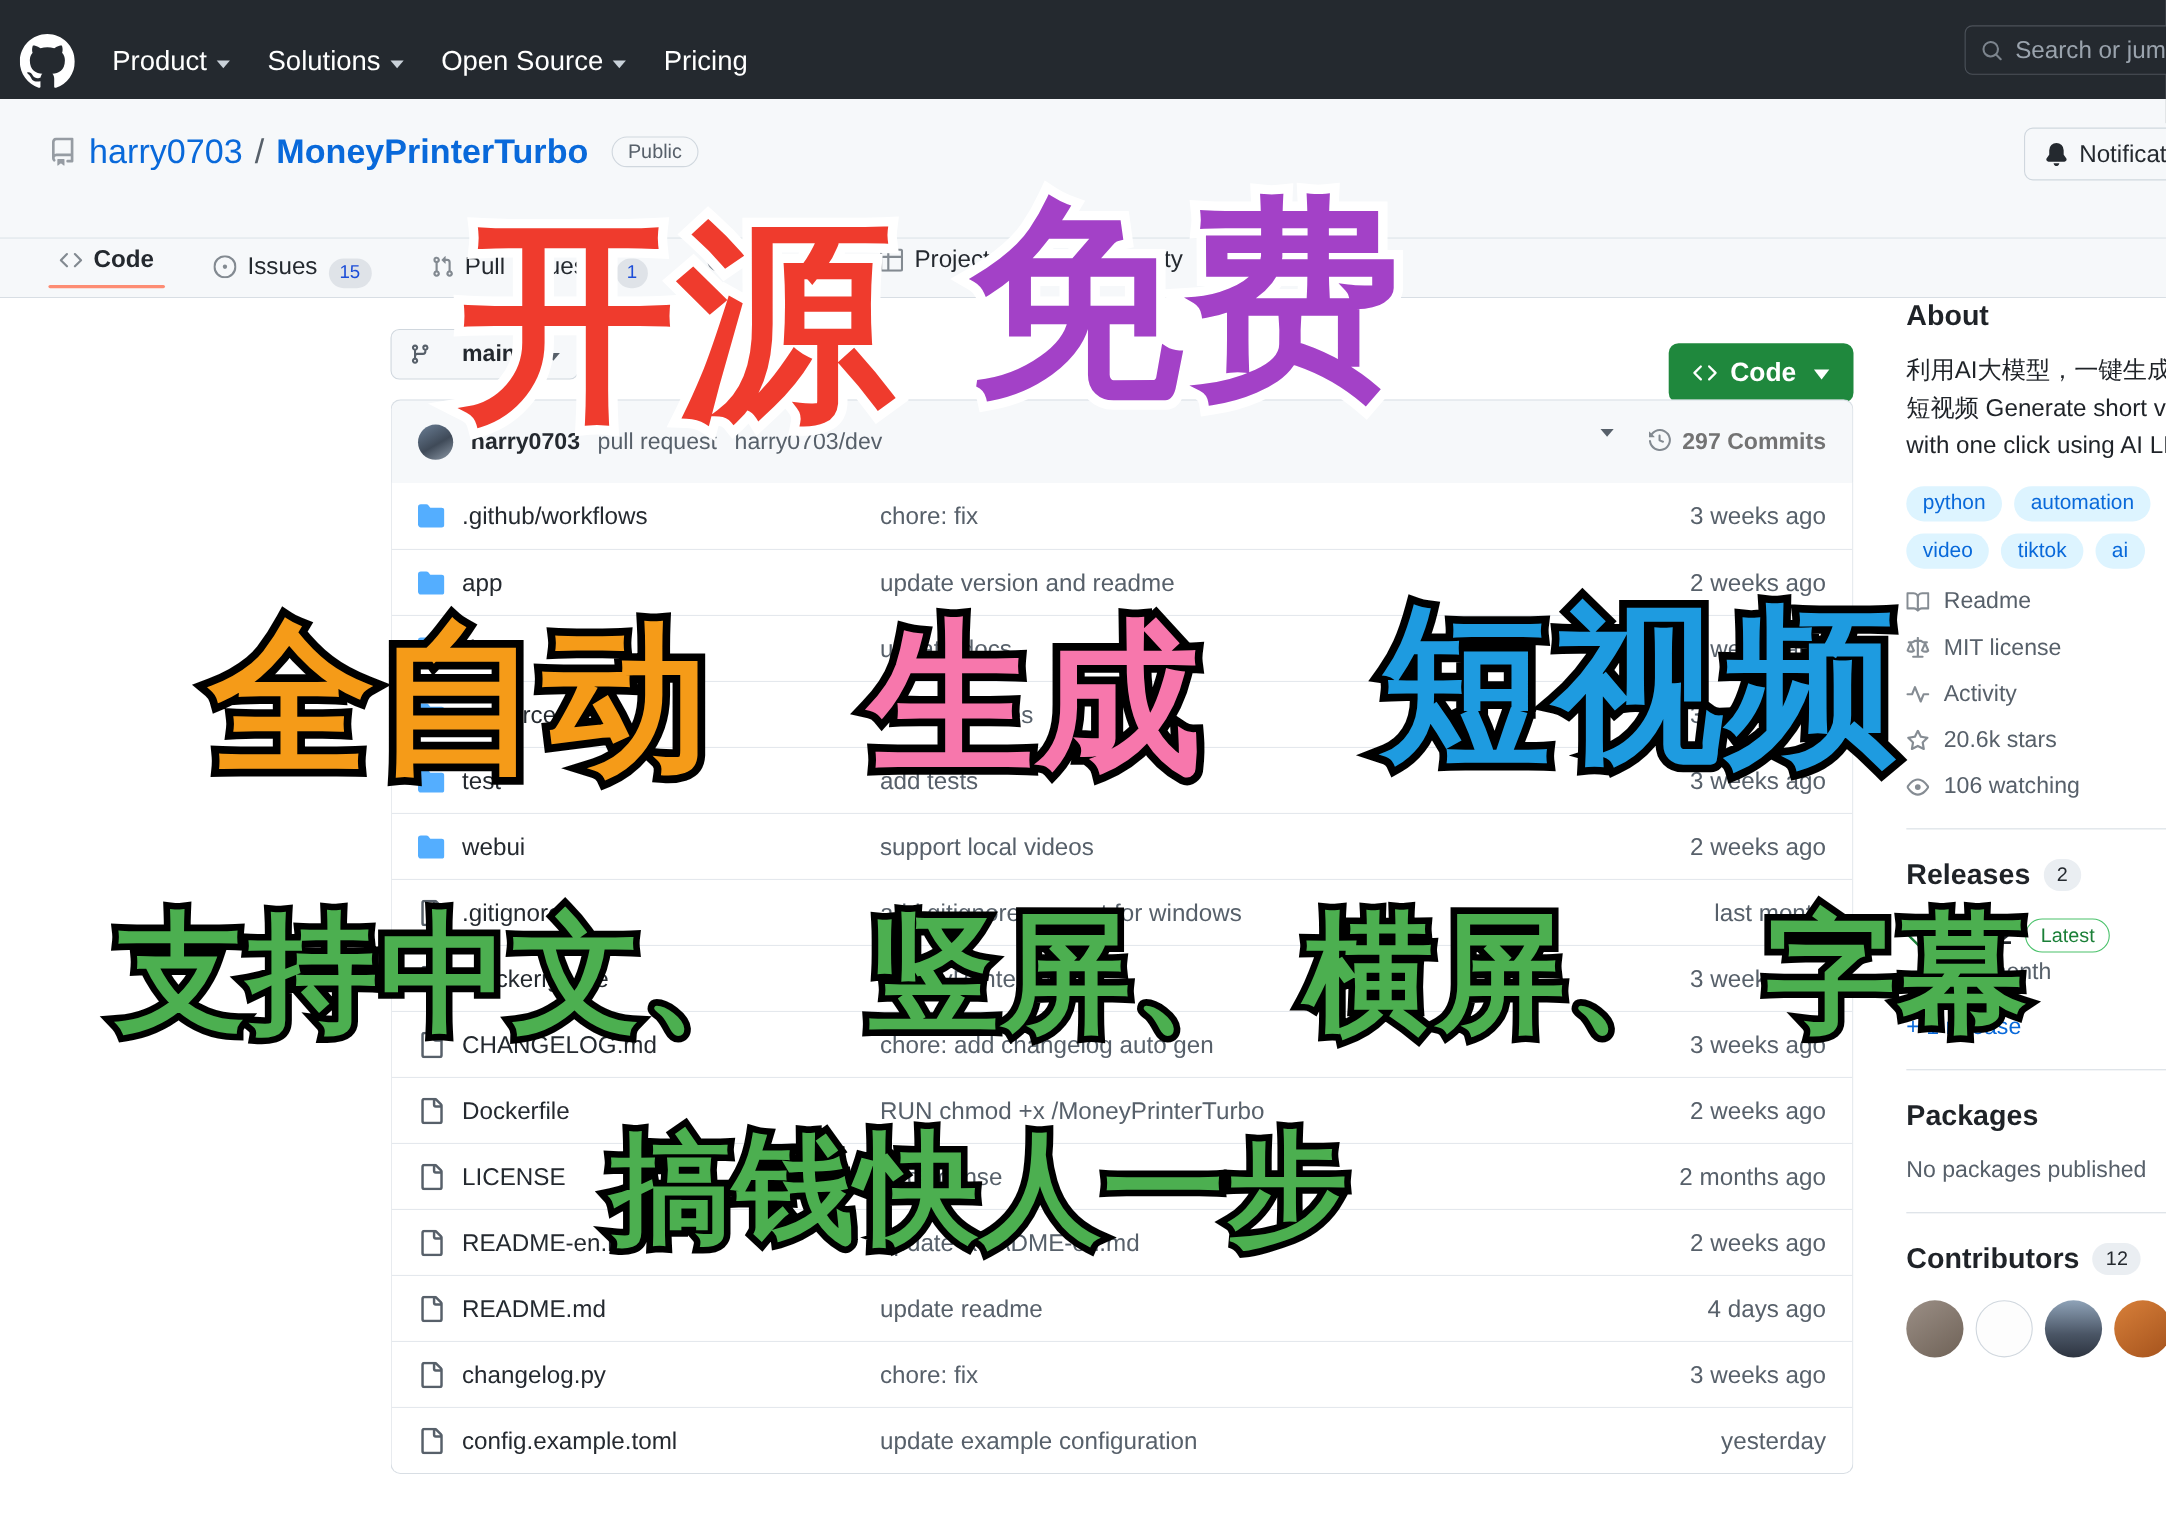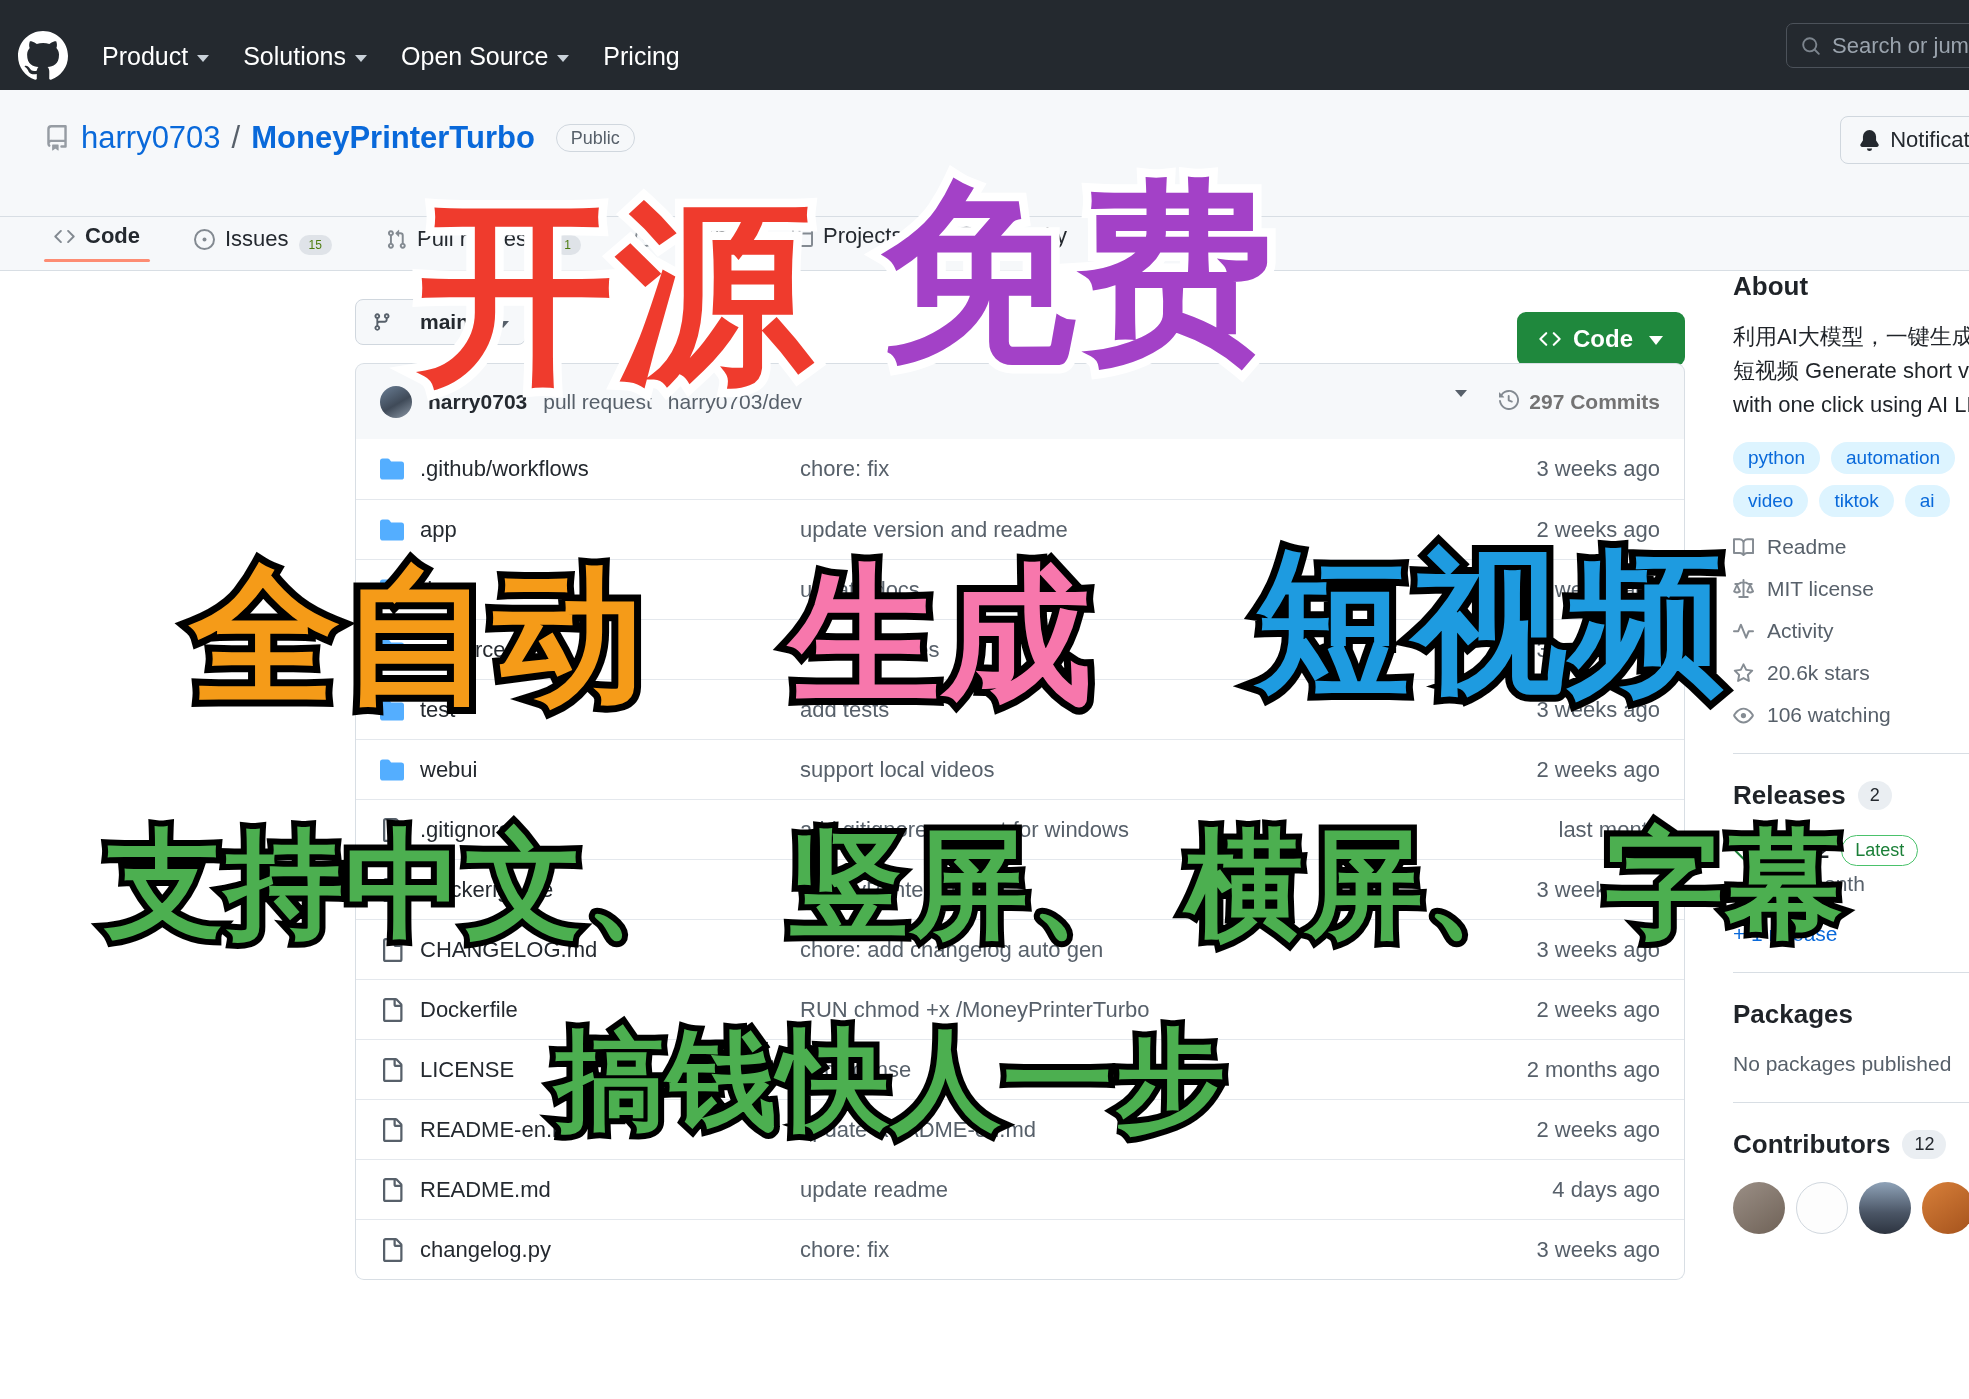--- a/index.html
+++ b/index.html
@@ -80,21 +80,21 @@
     font-size: 22px; color: #24292f; padding: 6px 10px 13px 10px;
     white-space: nowrap; position: relative; cursor: pointer;
   }
   .tab svg { width: 21px; height: 21px; opacity: .72; }
   .tab.active { font-weight: 700; }
   .tab.active::after {
     content: ""; position: absolute; left: 0; right: 0; bottom: 0;
     height: 3px; background: #fd8c73; border-radius: 3px;
   }
   .cnt {
-    background: #dfe3e8; color: #4d7c0f; font-size: 12px;
+    background: #dfe3e8; color: #1d4ed8; font-size: 17px;
     border-radius: 20px; padding: 2px 10px; line-height: 1.35; margin-top: 12px;
   }
 
   
   .main {
     position: absolute; top: 271px; left: 0; width: 1969px; height: 1128px;
     background: #ffffff;
   }
   .leftcol { position: absolute; left: 355px; top: 0; width: 1330px; }
   .branchrow {
@@ -497,20 +497,30 @@
           <div class="frow">
             <div class="fname">
               <span class="ic"><svg viewBox="0 0 16 16" fill="#57606a">
                   <path d="M2 1.75C2 .784 2.784 0 3.75 0h6.586c.464 0 .909.184 1.237.513l2.914 2.914c.329.328.513.773.513 1.237v9.586A1.75 1.75 0 0 1 13.25 16h-9.5A1.75 1.75 0 0 1 2 14.25Zm1.75-.25a.25.25 0 0 0-.25.25v12.5c0 .138.112.25.25.25h9.5a.25.25 0 0 0 .25-.25V6h-2.75A1.75 1.75 0 0 1 9 4.25V1.5Zm6.75.062V4.25c0 .138.112.25.25.25h2.688l-.011-.013-2.914-2.914-.013-.011Z"></path>
                 </svg></span>
               <span>changelog.py</span>
             </div>
             <div class="fmsg">chore: fix</div>
             <div class="ftime">3 weeks ago</div>
           </div>
+          <div class="frow">
+            <div class="fname">
+              <span class="ic"><svg viewBox="0 0 16 16" fill="#57606a">
+                  <path d="M2 1.75C2 .784 2.784 0 3.75 0h6.586c.464 0 .909.184 1.237.513l2.914 2.914c.329.328.513.773.513 1.237v9.586A1.75 1.75 0 0 1 13.25 16h-9.5A1.75 1.75 0 0 1 2 14.25Zm1.75-.25a.25.25 0 0 0-.25.25v12.5c0 .138.112.25.25.25h9.5a.25.25 0 0 0 .25-.25V6h-2.75A1.75 1.75 0 0 1 9 4.25V1.5Zm6.75.062V4.25c0 .138.112.25.25.25h2.688l-.011-.013-2.914-2.914-.013-.011Z"></path>
+                </svg></span>
+              <span>config.example.toml</span>
+            </div>
+            <div class="fmsg">update example configuration</div>
+            <div class="ftime">yesterday</div>
+          </div>
         </div>
     </div>
 
     <div class="sidebar">
       <div class="sb-h">About</div>
       <div class="sb-desc">利用AI大模型，一键生成高清短视频 Generate short videos with one click using AI LLM.</div>
       <div class="topics">
         <span class="topic">python</span>
         <span class="topic">automation</span>
         <span class="topic">video</span>

